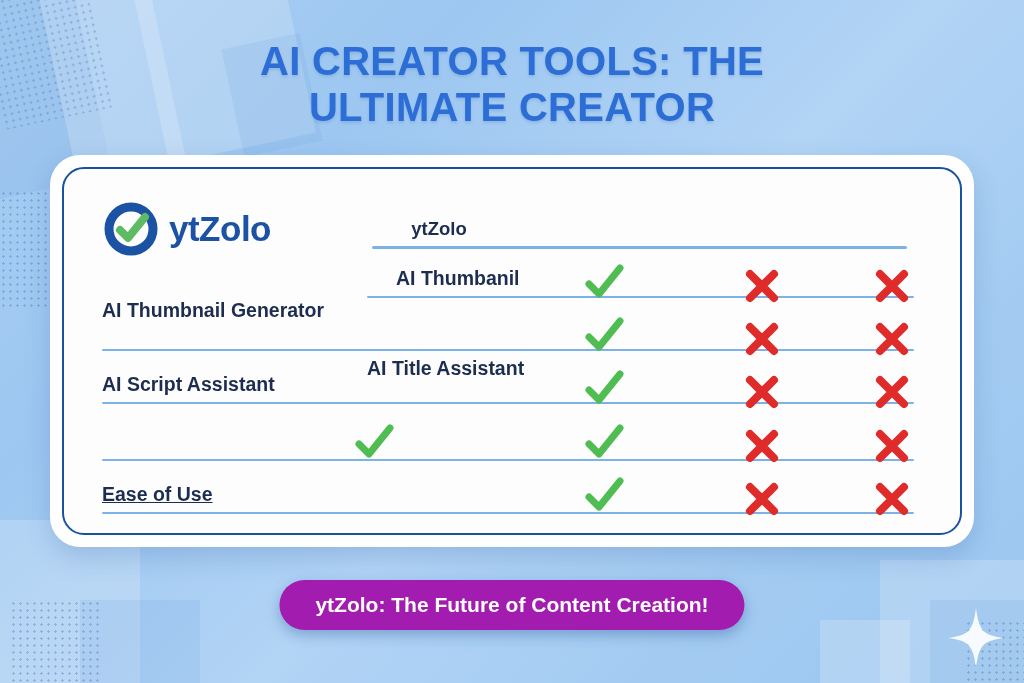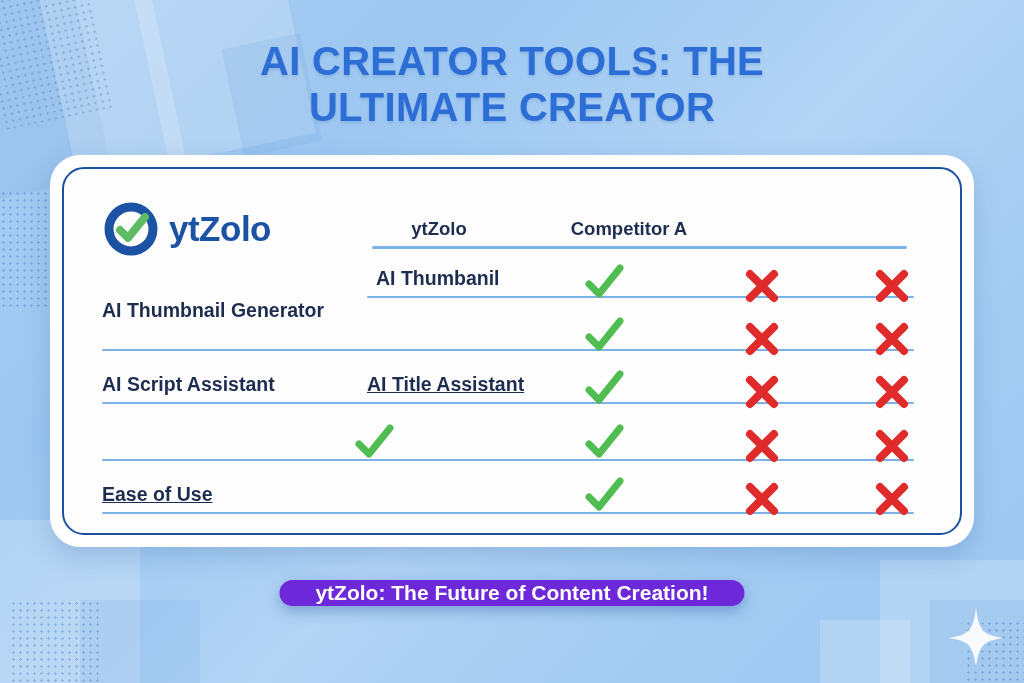--- a/index.html
+++ b/index.html
@@ -74,33 +74,33 @@
   .rule.short { left:303px; width:547px; }
 
   
   .lbl {
     position:absolute;
     font-size:19.5px; font-weight:bold; color:#1d2d50;
     line-height:1.18;
   }
   .lbl-a { left:38px; }
   .lbl-b { left:303px; }
-  .lbl-b.indent { left:312px; }
+  .lbl-b.indent { left:332px; }
 
   
   .mark { position:absolute; width:44px; height:44px; }
   .mark svg { width:100%; height:100%; display:block; }
 
   
   .banner {
     position:absolute; left:50%; top:580px; transform:translateX(-50%);
-    background:#6d28d9;
+    background:#a21caf;
     color:#ffffff;
     font-size:21px; font-weight:bold;
-    padding:1px 36px;
+    padding:13px 36px;
     border-radius:26px;
     white-space:nowrap;
     box-shadow:0 5px 14px rgba(25,70,140,0.35);
   }
 </style>
 </head>
 <body>
 
 <div class="bg-layer">
   <div class="sq dark" style="left:-30px;top:-40px;width:120px;height:230px;transform:rotate(-12deg);"></div>
@@ -138,25 +138,24 @@
     <div class="logo-mark">
       <svg viewBox="0 0 54 54">
         <circle cx="27" cy="27" r="22" fill="none" stroke="#1b52a4" stroke-width="9"></circle>
         <path d="M16 28 L24 36 L41 15" fill="none" stroke="#5dbb63" stroke-width="8" stroke-linecap="round" stroke-linejoin="round"></path>
       </svg>
     </div>
     <div class="logo-text">ytZolo</div>
   </div>
 
   <div class="hdr hdr-yt">ytZolo</div>
-  <div class="hdr hdr-ca">Competitor A</div>
   <div class="hdr-rule"></div>
 
   <div class="lbl lbl-b indent" style="top:98px;">AI Thumbanil</div>
-  <div class="lbl lbl-b" style="top:204px;text-decoration:underline;">AI Title Assistant</div>
+  <div class="lbl lbl-b" style="top:188px;">AI Title Assistant</div>
 
   <div class="lbl lbl-a" style="top:204px;">AI Script Assistant</div>
   <div class="lbl lbl-a" style="top:130px;width:230px;">AI Thumbnail Generator</div>
   <div class="lbl lbl-a" style="top:314px;text-decoration:underline;">Ease of Use</div>
 
   <div class="rule short" style="top:127px;"></div>
   <div class="rule long" style="top:180px;"></div>
   <div class="rule long" style="top:233px;"></div>
   <div class="rule long" style="top:290px;"></div>
   <div class="rule long" style="top:343px;"></div>

